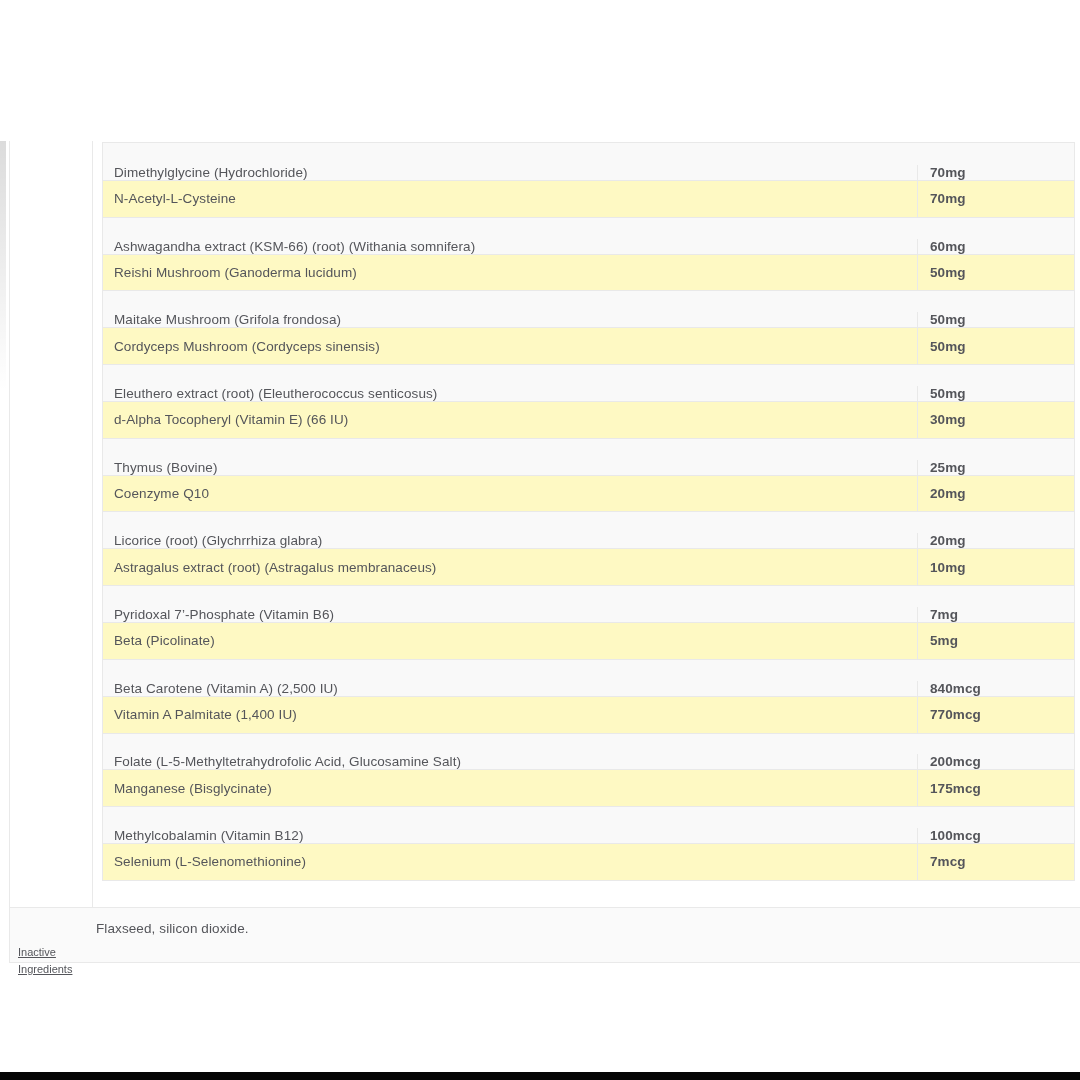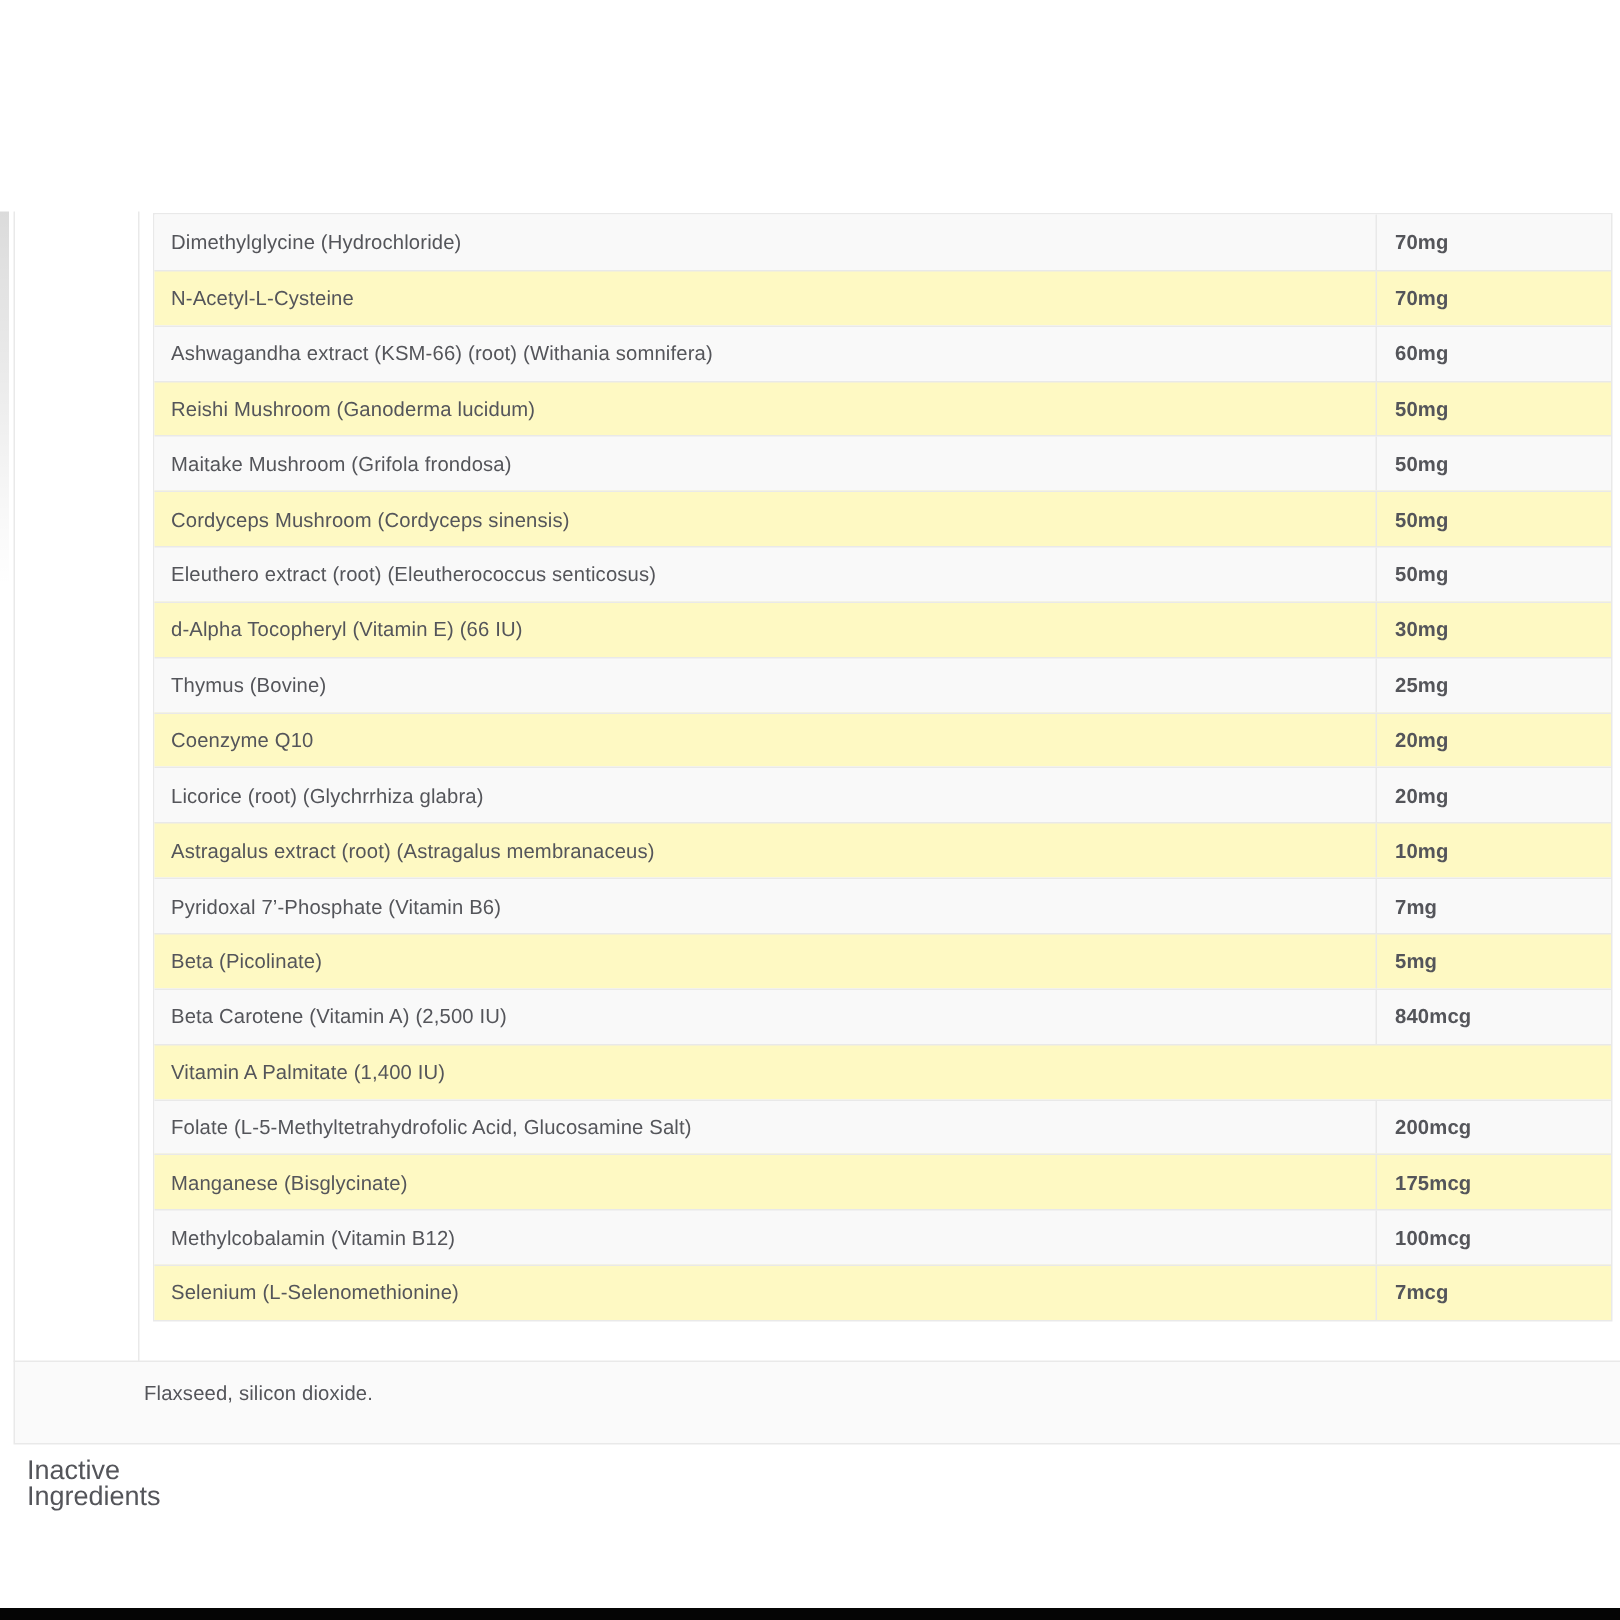--- a/index.html
+++ b/index.html
@@ -49,21 +49,21 @@
     border: 1px solid var(--border, #e9e9e9);
     background: #ffffff;
   }
   .row {
     display: flex;
     align-items: stretch;
     height: 36.85px;
     background: #fef9c3;
   }
   .row + .row { border-top: 1px solid var(--border, #e9e9e9); }
-  .row.alt { background: var(--row-alt-bg, #f9f9f9); }
+  .row.alt { background: var(--row-alt-bg, #f9f9f9); align-items: flex-end; }
   .cell {
     display: flex;
     align-items: center;
     font-size: 13.5px;
     letter-spacing: 0.1px;
     color: var(--text, #54555a);
     white-space: nowrap;
     overflow: hidden;
   }
   .cell.name {
@@ -94,25 +94,26 @@
     position: absolute;
     left: 10px;
     top: 908px;
     width: 1070px;
     height: 54px;
     background: var(--inactive-bg, #fafafa);
   }
   .inactive-label {
     position: absolute;
     left: 18px;
-    top: 972px;
+    top: 944px;
     width: 70px;
-    font-size: 18px;
+    font-size: 11px;
     line-height: 17px;
     color: var(--text, #54555a);
+    text-decoration: underline;
   }
   .inactive-value {
     position: absolute;
     left: 96px;
     top: 921px;
     font-size: 13.5px;
     letter-spacing: 0.1px;
     color: var(--text, #54555a);
     white-space: nowrap;
   }
@@ -208,20 +209,21 @@
     <div class="cell amt">5mg</div>
   </div>
 
   <div class="row alt">
     <div class="cell name">Beta Carotene (Vitamin A) (2,500 IU)</div>
     <div class="cell amt">840mcg</div>
   </div>
 
   <div class="row">
     <div class="cell name">Vitamin A Palmitate (1,400 IU)</div>
+    <div class="cell amt">770mcg</div>
   </div>
 
   <div class="row alt">
     <div class="cell name">Folate (L-5-Methyltetrahydrofolic Acid, Glucosamine Salt)</div>
     <div class="cell amt">200mcg</div>
   </div>
 
   <div class="row">
     <div class="cell name">Manganese (Bisglycinate)</div>
     <div class="cell amt">175mcg</div>

